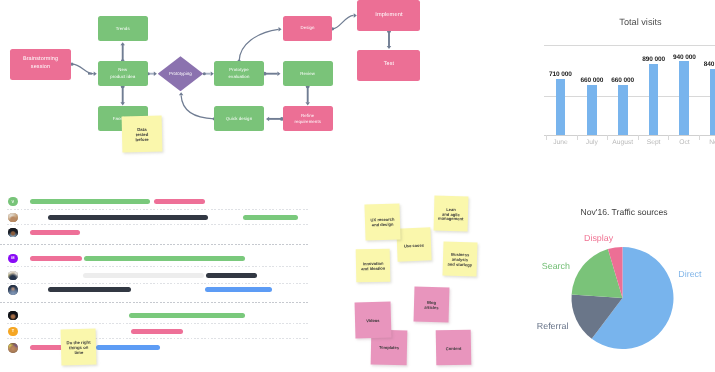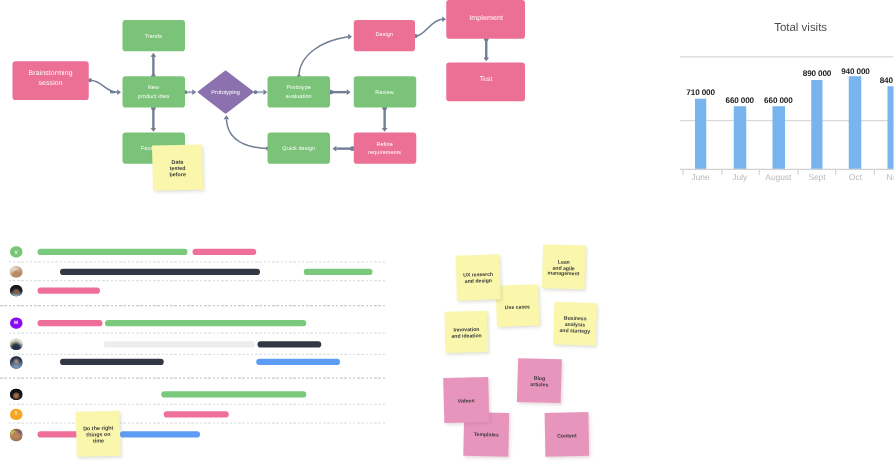--- a/index.html
+++ b/index.html
@@ -174,20 +174,33 @@
       <div class="barval" style="left: 93.6px; top: 51.3px; width: 38px;">890 000</div>
       <div class="xlabel" style="left: 93.6px; top: 132.5px; width: 38px;">Sept</div>
       <div class="bar" style="left: 138.4px; top: 55.4px; width: 9.9px; height: 73.9px;"></div>
       <div class="barval" style="left: 124.4px; top: 48.6px; width: 38px;">940 000</div>
       <div class="xlabel" style="left: 124.4px; top: 132.5px; width: 38px;">Oct</div>
       <div class="bar" style="left: 169.2px; top: 63.2px; width: 9.9px; height: 66.1px;"></div>
       <div class="barval" style="left: 155.2px; top: 56.4px; width: 38px;">840 700</div>
       <div class="xlabel" style="left: 155.2px; top: 132.5px; width: 38px;">Nov</div>
     </div>
 
+  <div id="piechart">
+    <div id="pietitle">Nov'16. Traffic sources</div>
+  <svg width="195" height="177" style="position: absolute; left: 0px; top: 0px;">
+        <path d="M102.5,103 L102.5,52 A51,51 0 1 1 71.75059337385972,143.6875164164671 Z" fill="#78B4ED"></path>
+        <path d="M102.5,103 L71.75059337385972,143.6875164164671 A51,51 0 0 1 51.621762175577516,99.47793868856527 Z" fill="#6A7689"></path>
+        <path d="M102.5,103 L51.621762175577516,99.47793868856527 A51,51 0 0 1 87.96401761403126,54.11538876011382 Z" fill="#7AC379"></path>
+        <path d="M102.5,103 L87.96401761403126,54.11538876011382 A51,51 0 0 1 102.50000000000004,52 Z" fill="#EC6F95"></path>
+      </svg>
+      <div class="pielabel" style="left: 158.3px; top: 74.7px; color: rgb(129, 181, 232);">Direct</div>
+      <div class="pielabel" style="left: 16.8px; top: 127.1px; color: rgb(105, 117, 138);">Referral</div>
+      <div class="pielabel" style="left: 21.8px; top: 67.3px; color: rgb(114, 190, 116);">Search</div>
+      <div class="pielabel" style="left: 64px; top: 39px; color: rgb(240, 115, 147);">Display</div>
+    </div>
 
   <div id="gantt">
       <div class="gline" style="left: 7px; top: 23.8px; width: 302px;"></div>
       <div class="gline" style="left: 7px; top: 39.2px; width: 302px;"></div>
       <div class="gline bold" style="left: 0px; top: 58.9px; width: 309px;"></div>
       <div class="gline" style="left: 7px; top: 80.8px; width: 302px;"></div>
       <div class="gline" style="left: 7px; top: 98.4px; width: 302px;"></div>
       <div class="gline bold" style="left: 0px; top: 116.6px; width: 309px;"></div>
       <div class="gline" style="left: 7px; top: 137.9px; width: 302px;"></div>
       <div class="gline" style="left: 7px; top: 153.4px; width: 302px;"></div>

